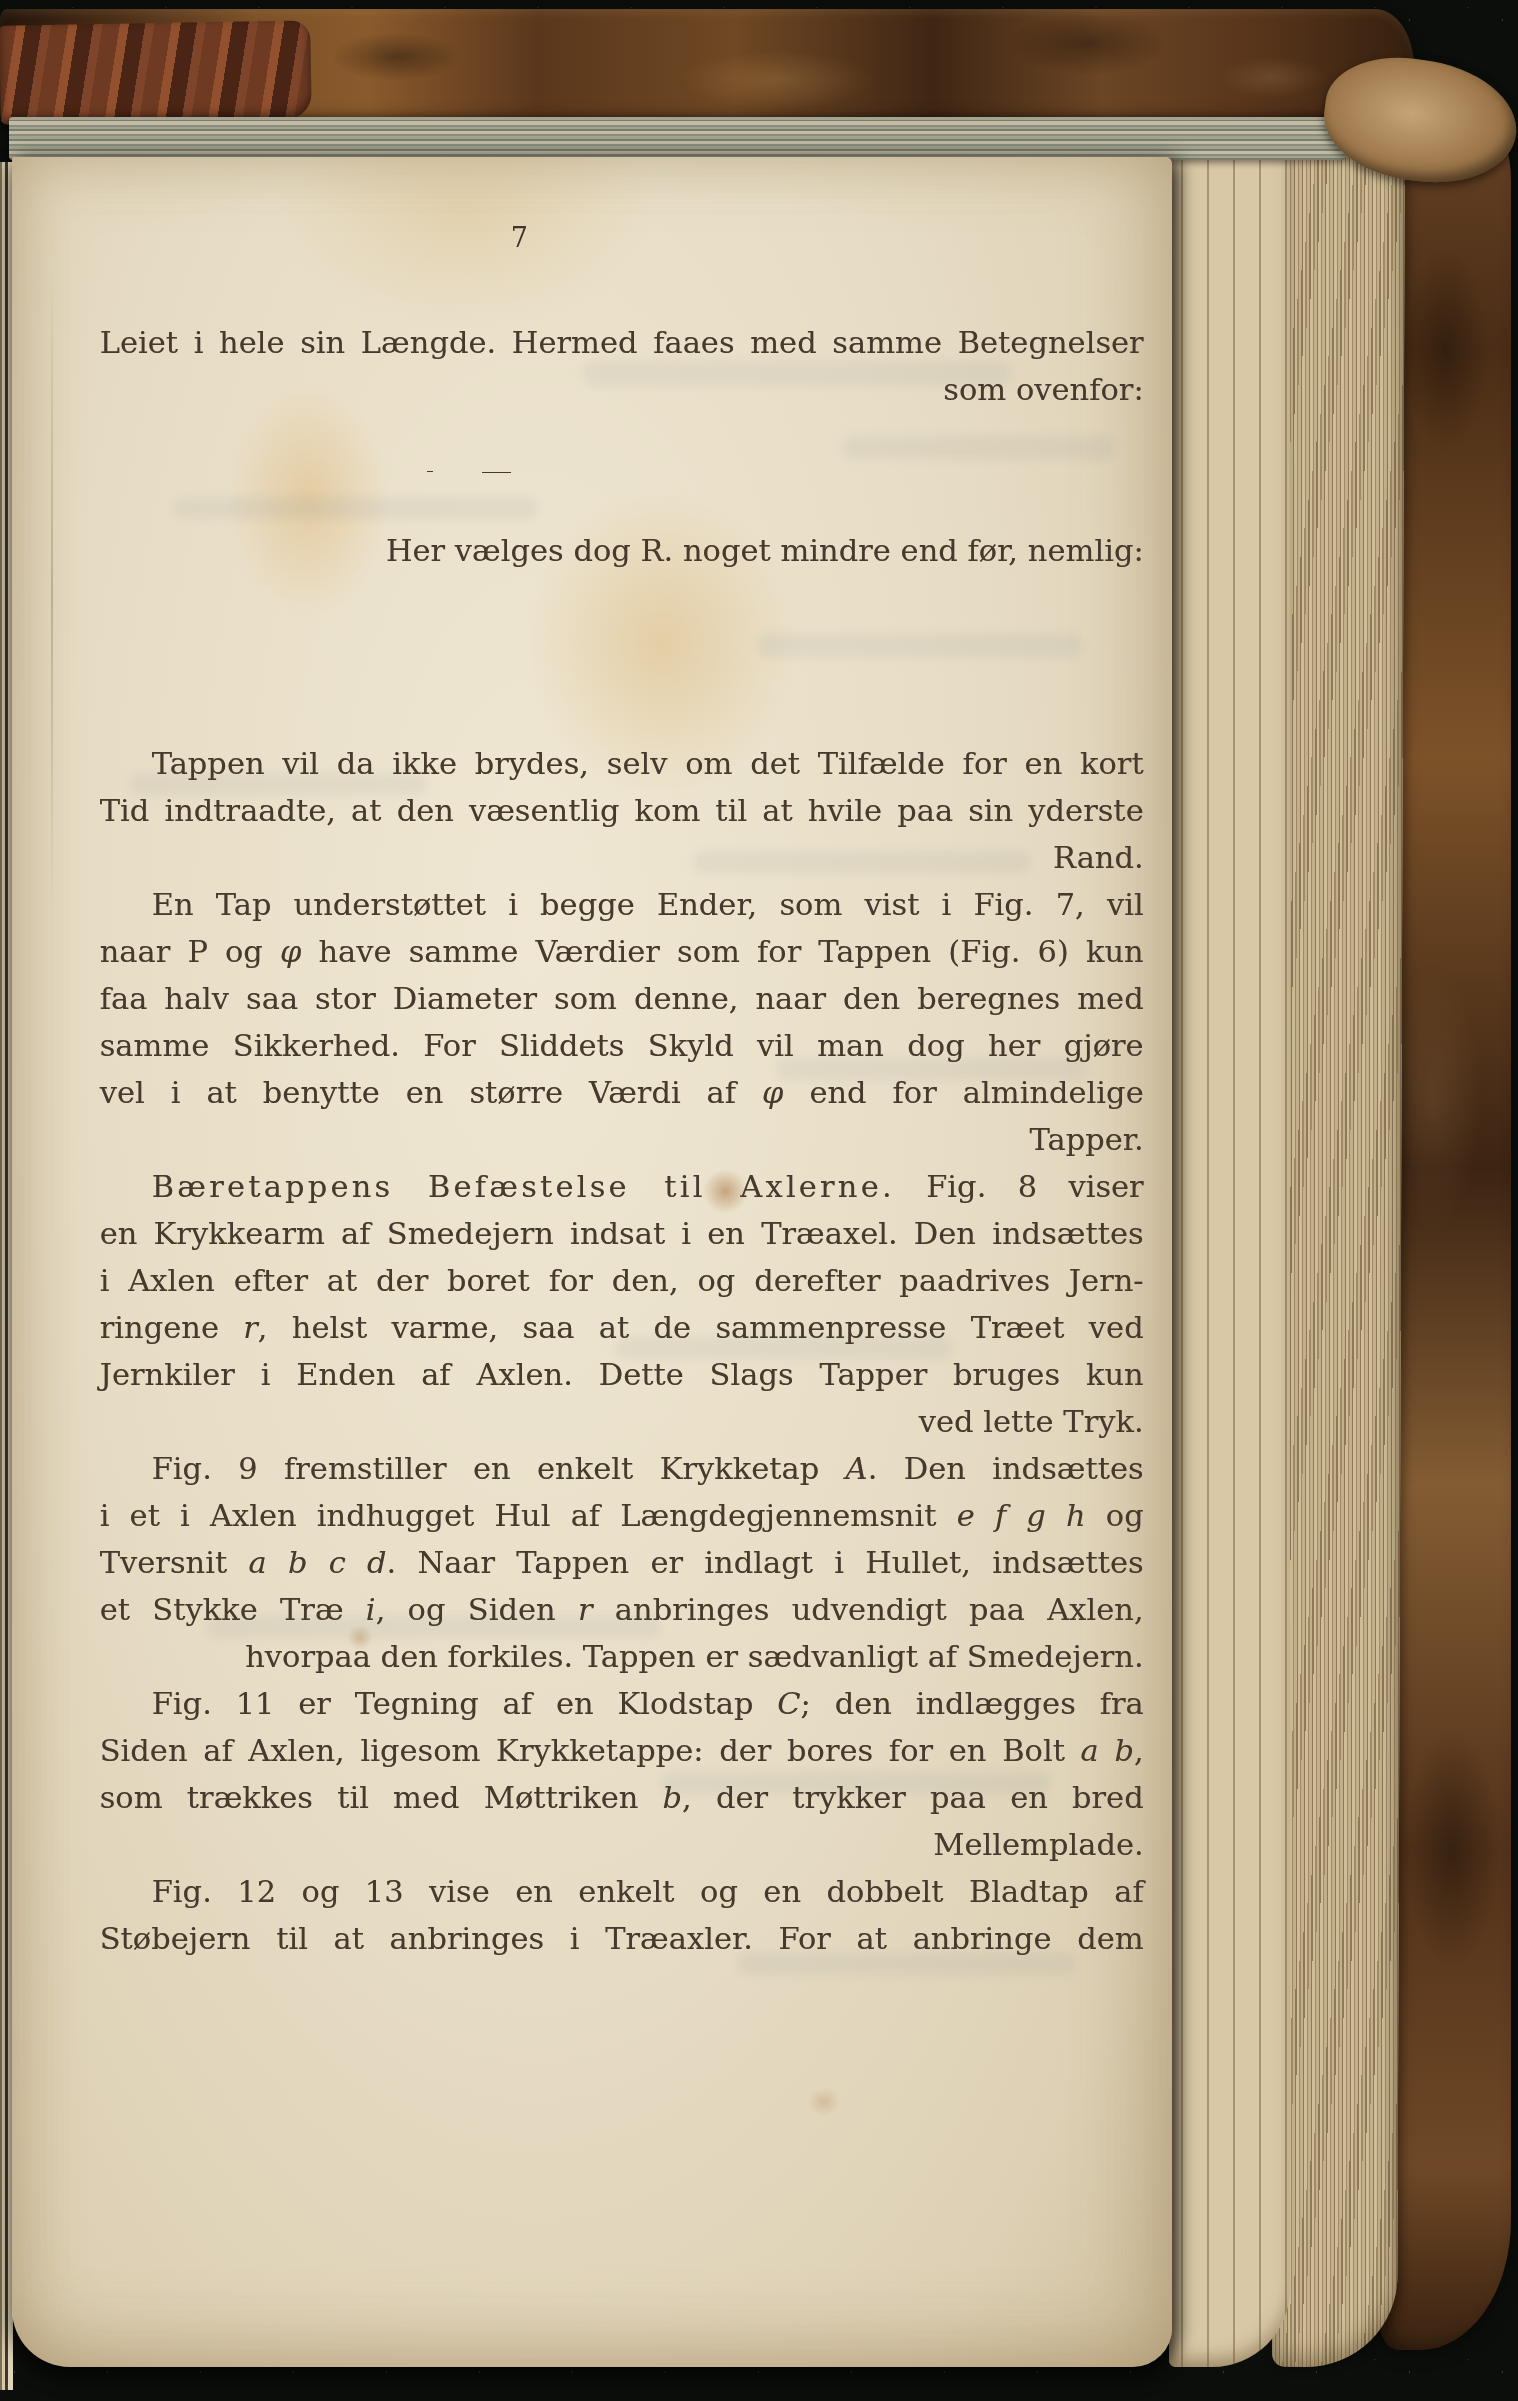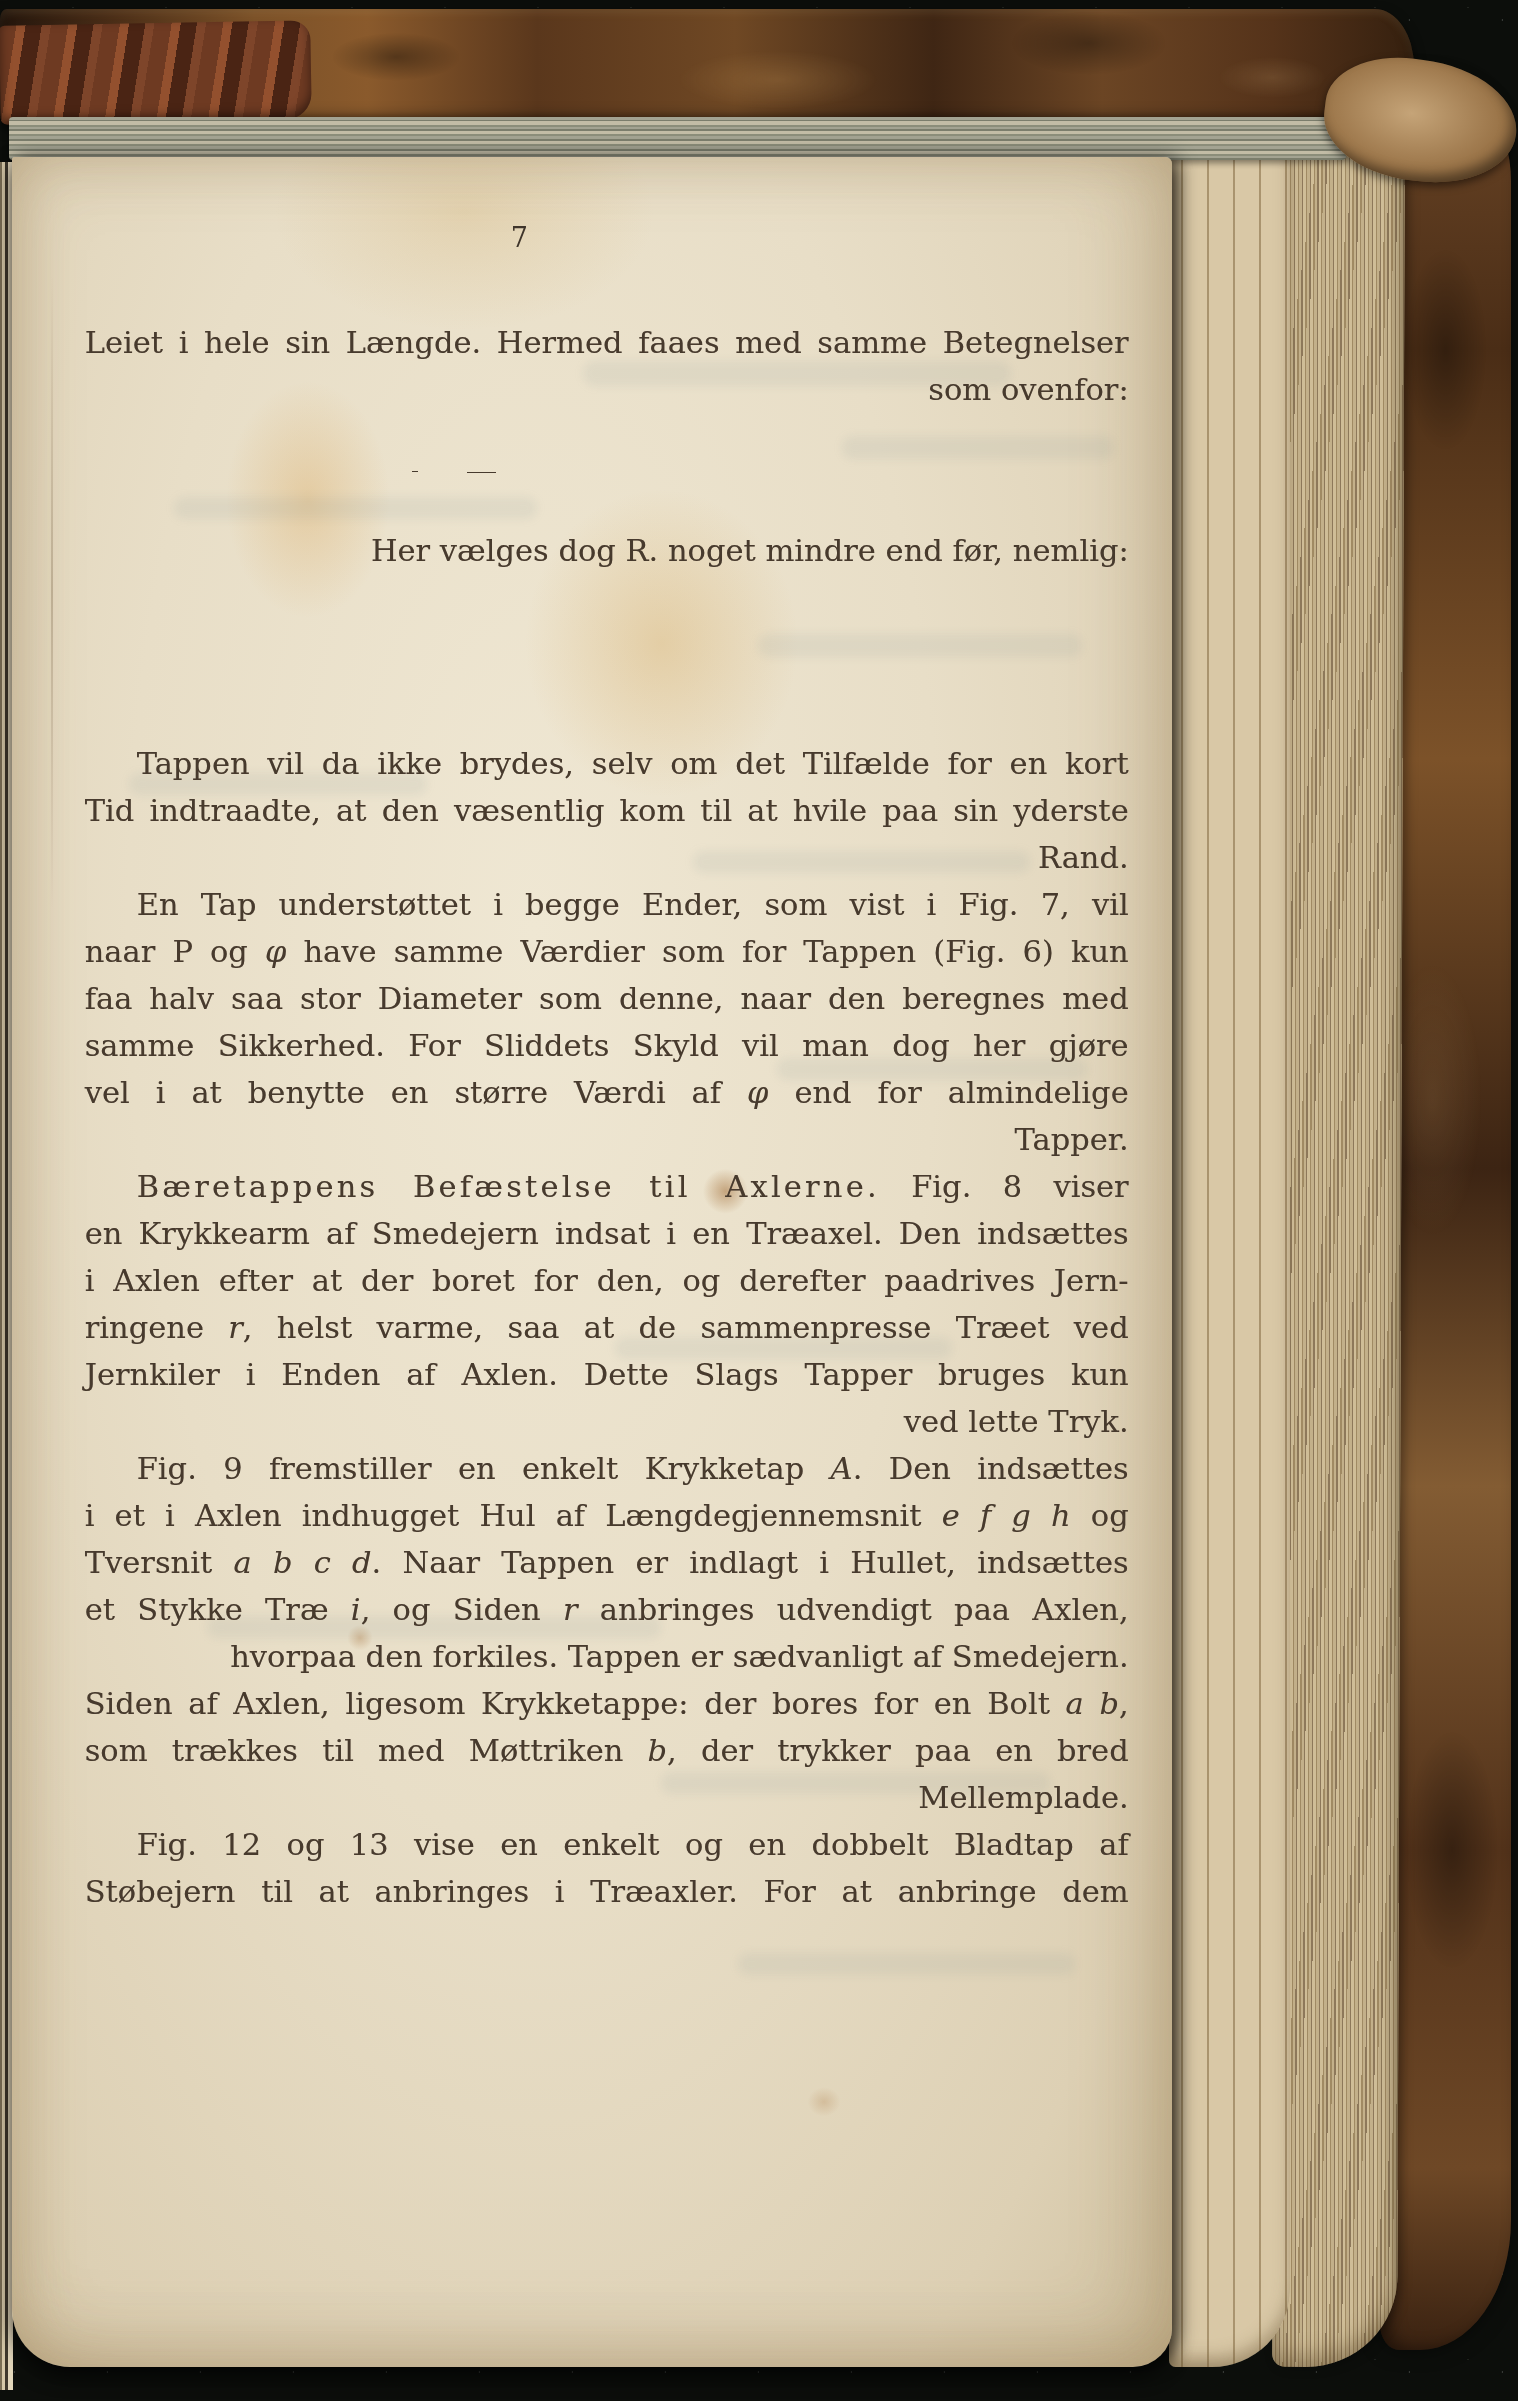--- a/index.html
+++ b/index.html
@@ -75,21 +75,21 @@
       radial-gradient(22px 19.5px at 70% 88%, rgba(160,100,40,.22), transparent 75%),
       radial-gradient(ellipse at 45% 35%, #efe7d3 0%, #e8dec7 45%, #ddd0b4 82%, #d0c1a0 100%);
     box-shadow:inset 0 0 78px rgba(140,110,60,.18), inset -26px -19.5px 78px rgba(130,100,55,.22),
       inset 16px 0 45px rgba(140,115,70,.16), 6.5px 0 19.5px rgba(0,0,0,.45), 0 9px 19.5px rgba(0,0,0,.6);}
   .crease{position:absolute;left:39px;top:117px;width:1.9px;height:636px;
     background:linear-gradient(rgba(110,90,60,0),rgba(110,90,60,.3),rgba(110,90,60,0));}
   
   .ghost{position:absolute;background:rgba(125,150,145,.11);filter:blur(4.5px);border-radius:13px;}
   
   .pagenum{position:absolute;left:499px;top:65px;font-size:27px;line-height:31px;color:#3f352b;}
-  .content{position:absolute;left:73px;top:162px;width:1044px;font-size:30.5px;line-height:47px;
+  .content{position:absolute;left:88px;top:162px;width:1044px;font-size:30.5px;line-height:47px;
     color:var(--ink);text-shadow:0 0 0.6px rgba(70,55,45,.35);}
   .line{height:47px;text-align:right;}
   .line.j{text-align:justify;text-align-last:justify;}
   .line.ind{text-indent:52px;}
   .it{font-style:italic;}
   .ls{letter-spacing:3.2px;}
   
   .formula{display:flex;align-items:center;height:109px;margin:3.9px 0 1.3px 0;padding-left:327px;font-size:32px;}
   .halffrac{display:inline-flex;flex-direction:column;align-items:center;font-size:17px;line-height:18px;margin-right:11.7px;}
   .hf-n{border-bottom:1.3px solid var(--ink);padding:0 3.2px 1.3px;}
@@ -218,20 +218,21 @@
           <div class="line"><span>ved lette Tryk.</span></div>
         </div>
       <div class="block">
           <div class="line j ind"><span>Fig. 9 fremstiller en enkelt Krykketap </span><span class="it">A</span><span>.  Den indsættes</span></div>
           <div class="line j"><span>i et i Axlen indhugget Hul af Længdegjennemsnit </span><span class="it">e f g h</span><span> og</span></div>
           <div class="line j"><span>Tversnit </span><span class="it">a b c d</span><span>.  Naar Tappen er indlagt i Hullet, indsættes</span></div>
           <div class="line j"><span>et Stykke Træ </span><span class="it">i</span><span>, og Siden </span><span class="it">r</span><span> anbringes udvendigt paa Axlen,</span></div>
           <div class="line"><span>hvorpaa den forkiles.  Tappen er sædvanligt af Smedejern.</span></div>
         </div>
       <div class="block">
+          <div class="line j ind"><span>Fig. 11 er Tegning af en Klodstap </span><span class="it">C</span><span>;  den indlægges fra</span></div>
           <div class="line j"><span>Siden af Axlen, ligesom Krykketappe:  der bores for en Bolt </span><span class="it">a b</span><span>,</span></div>
           <div class="line j"><span>som trækkes til med Møttriken </span><span class="it">b</span><span>, der trykker paa en bred</span></div>
           <div class="line"><span>Mellemplade.</span></div>
         </div>
       <div class="block">
           <div class="line j ind"><span>Fig. 12 og 13 vise en enkelt og en dobbelt Bladtap af</span></div>
           <div class="line j"><span>Støbejern til at anbringes i Træaxler.  For at anbringe dem</span></div>
         </div>
 
     </div>

